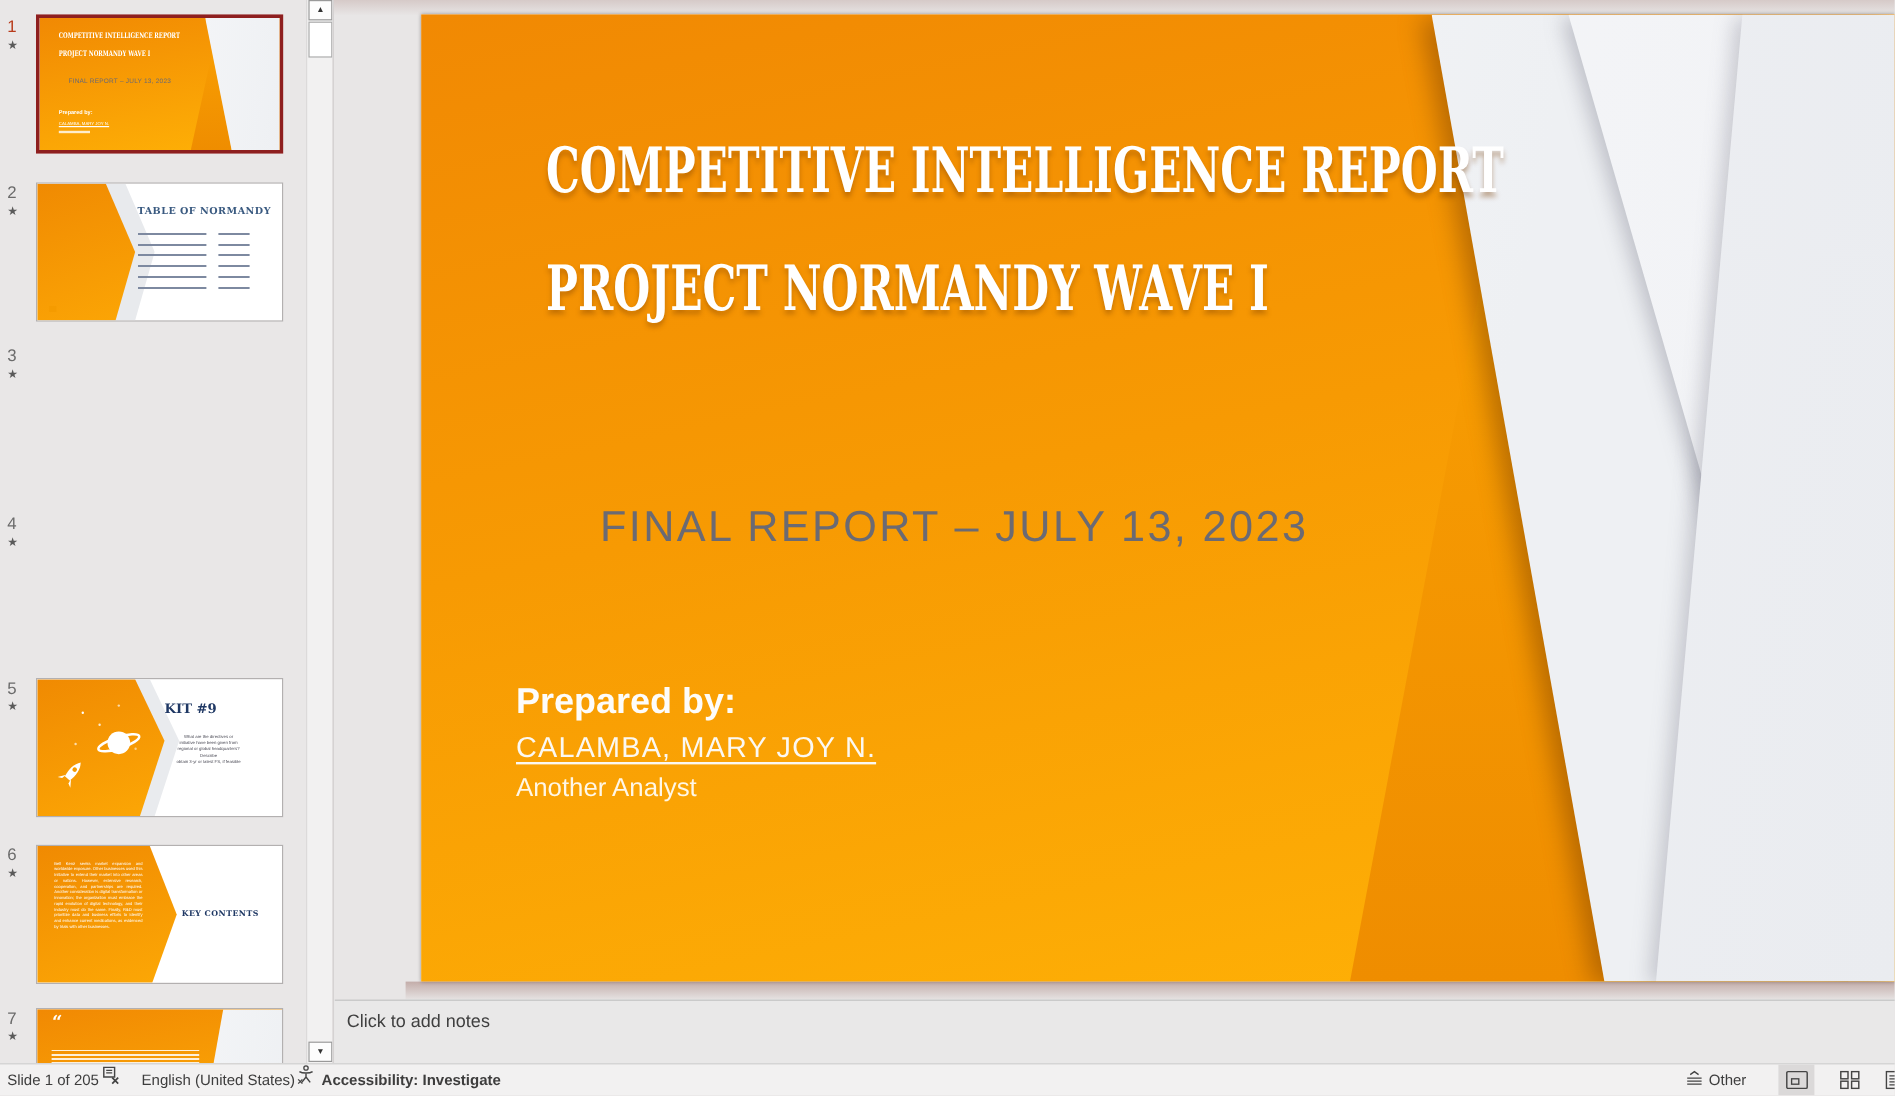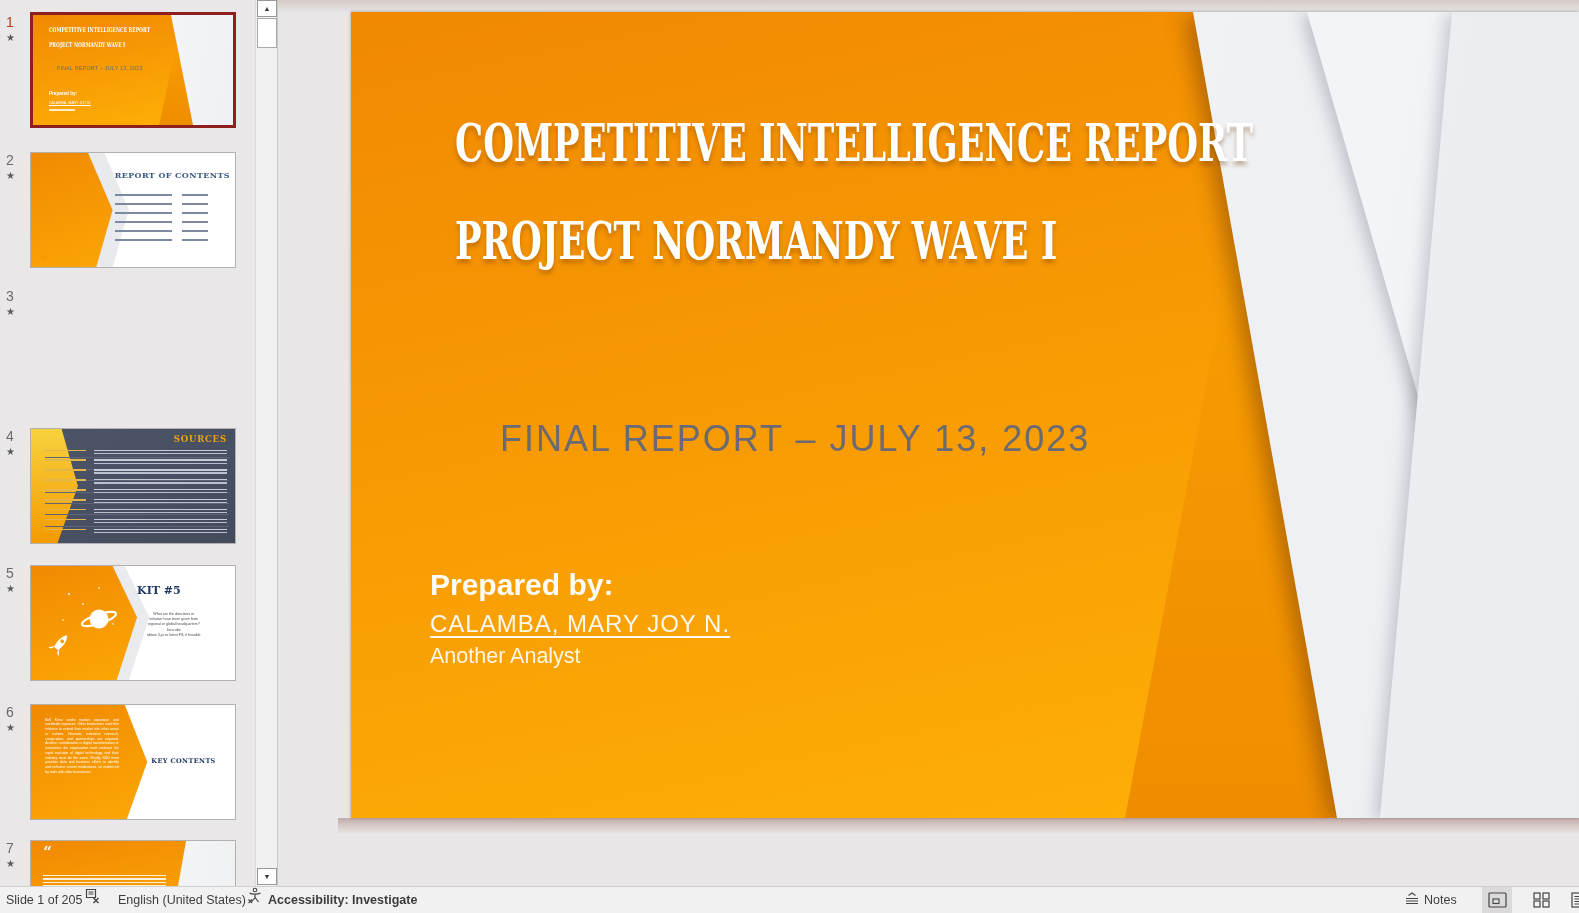--- a/index.html
+++ b/index.html
@@ -218,45 +218,35 @@
     </div>
 
     <div class="tnum" style="top:152px">
       <span class="n">2</span>
       <span class="star"></span>
     </div>
     <div class="thumb" style="top:152px">
       <div class="mini">
         <div class="oshape m2-gray"></div>
         <div class="oshape m2-orange"></div>
-        <div class="m2-title">REPORT OF CONTENTS</div>
+        <div class="m2-title">TABLE OF NORMANDY</div>
         <div class="lines m2-c1"></div>
         <div class="lines m2-c2"></div>
         <div class="m2-pg"></div>
       </div>
     </div>
 
     <div class="tnum" style="top:288px">
       <span class="n">3</span>
       <span class="star"></span>
     </div>
 
     <div class="tnum" style="top:428px">
       <span class="n">4</span>
       <span class="star"></span>
-    </div>
-    <div class="thumb" style="top:428px">
-      <div class="mini">
-        <div class="oshape m4-bg"></div>
-        <div class="oshape m4-orange"></div>
-        <div class="m4-title">SOURCES</div>
-        <div class="lines m4-rows"></div>
-        <div class="lines m4-c1"></div>
-        <div class="lines m4-c2"></div>
-      </div>
     </div>
 
     <div class="tnum" style="top:565px">
       <span class="n">5</span>
       <span class="star"></span>
     </div>
     <div class="thumb" style="top:565px">
       <div class="mini">
         <div class="oshape m5-gray"></div>
         <div class="oshape m5-orange"></div>
@@ -266,21 +256,21 @@
           <ellipse cx="20" cy="15" rx="17" ry="4.5" fill="none" stroke="#fff" stroke-width="2" transform="rotate(-18 20 15)"></ellipse>
         </svg>
         <svg class="m5-rocket" viewBox="0 0 30 30">
           <g fill="#fff" transform="rotate(40 15 15)">
             <path d="M15 2 C19 7 20 14 18 22 L12 22 C10 14 11 7 15 2 Z"></path>
             <path d="M12 20 L7 27 L11 25 Z"></path>
               <path d="M18 20 L23 27 L19 25 Z"></path>
             <circle cx="15" cy="11" r="2.2" fill="#f59b00"></circle>
           </g>
         </svg>
-        <div class="m5-title">KIT #5</div>
+        <div class="m5-title">KIT #9</div>
         <div class="m5-body">What are the directives or
 initiative have been given from
 regional or global headquarters?
 Describe
 obtain 3-yr or latest FS, if feasible</div>
       </div>
     </div>
 
     <div class="tnum" style="top:704px">
       <span class="n">6</span>
@@ -308,20 +298,23 @@
       </div>
     </div>
 
     <div class="sb">
       <div class="sb-btn up">▲</div>
       <div class="sb-thumb"></div>
       <div class="sb-btn down">▼</div>
     </div>
   </aside>
 
+  <div class="notes">
+    <span>Click to add notes</span>
+  </div>
 
   <footer class="status">
     <span class="item st-counter">Slide 1 of 205</span>
 
     <span class="item st-spell">
       <svg width="17" height="17" viewBox="0 0 17 17">
         <path d="M2.5 2.5 h9 v8 h-9 z" fill="none" stroke="#444" stroke-width="1.2"></path>
         <path d="M4.5 5 h5 M4.5 7 h5" stroke="#444" stroke-width="1"></path>
         <path d="M9.5 11 l5 5 M14.5 11 l-5 5" stroke="#444" stroke-width="1.4"></path>
       </svg>
@@ -337,21 +330,21 @@
         <path d="M2.5 12.5 l3.5 3.5 M6 12.5 l-3.5 3.5" stroke="#444" stroke-width="1.1"></path>
       </svg>
     </span>
 
     <span class="item st-a11y">Accessibility: Investigate</span>
 
     <span class="item st-notesbtn">
       <svg class="inlsvg" width="16" height="16" viewBox="0 0 16 16">
         <path d="M4.5 4.5 L8 2 L11.5 4.5" fill="none" stroke="#444" stroke-width="1.1"></path>
         <path d="M2 7.5 h12 M2 10 h12 M2 12.5 h12" stroke="#444" stroke-width="1.1"></path>
-      </svg><span>Notes</span>
+      </svg><span>Other</span>
     </span>
 
     <span class="viewbtn active v-normal">
       <svg width="19" height="16" viewBox="0 0 19 16" style="margin:0 auto;">
         <rect x="1" y="1" width="17" height="14" rx="1" fill="none" stroke="#444" stroke-width="1.2"></rect>
         <rect x="5" y="7" width="6" height="4.5" fill="none" stroke="#444" stroke-width="1.1"></rect>
       </svg>
     </span>
     <span class="viewbtn v-sorter">
       <svg width="17" height="16" viewBox="0 0 17 16" style="margin:0 auto;">

